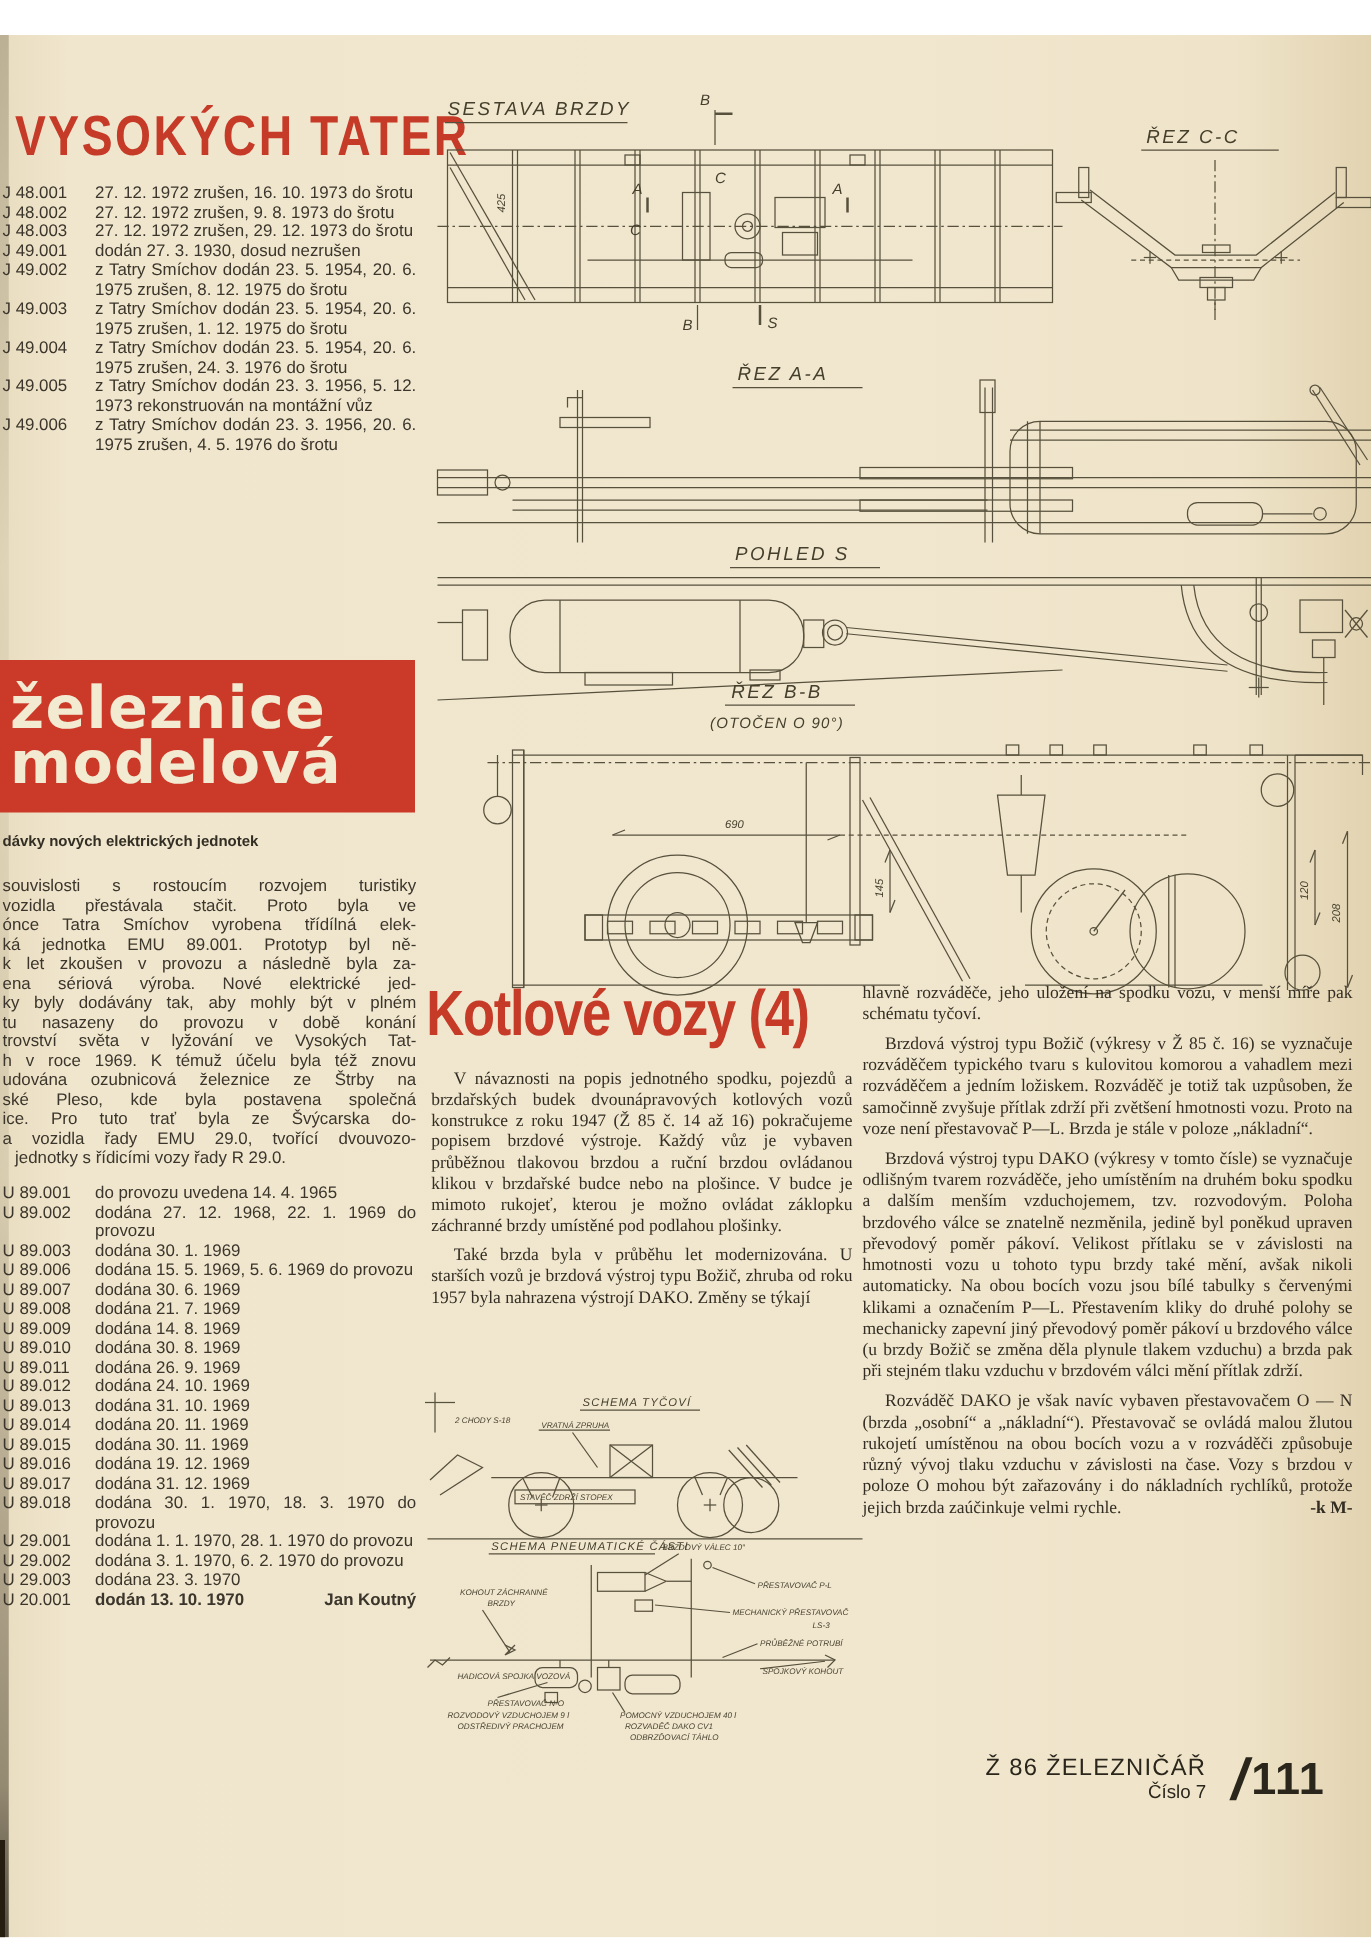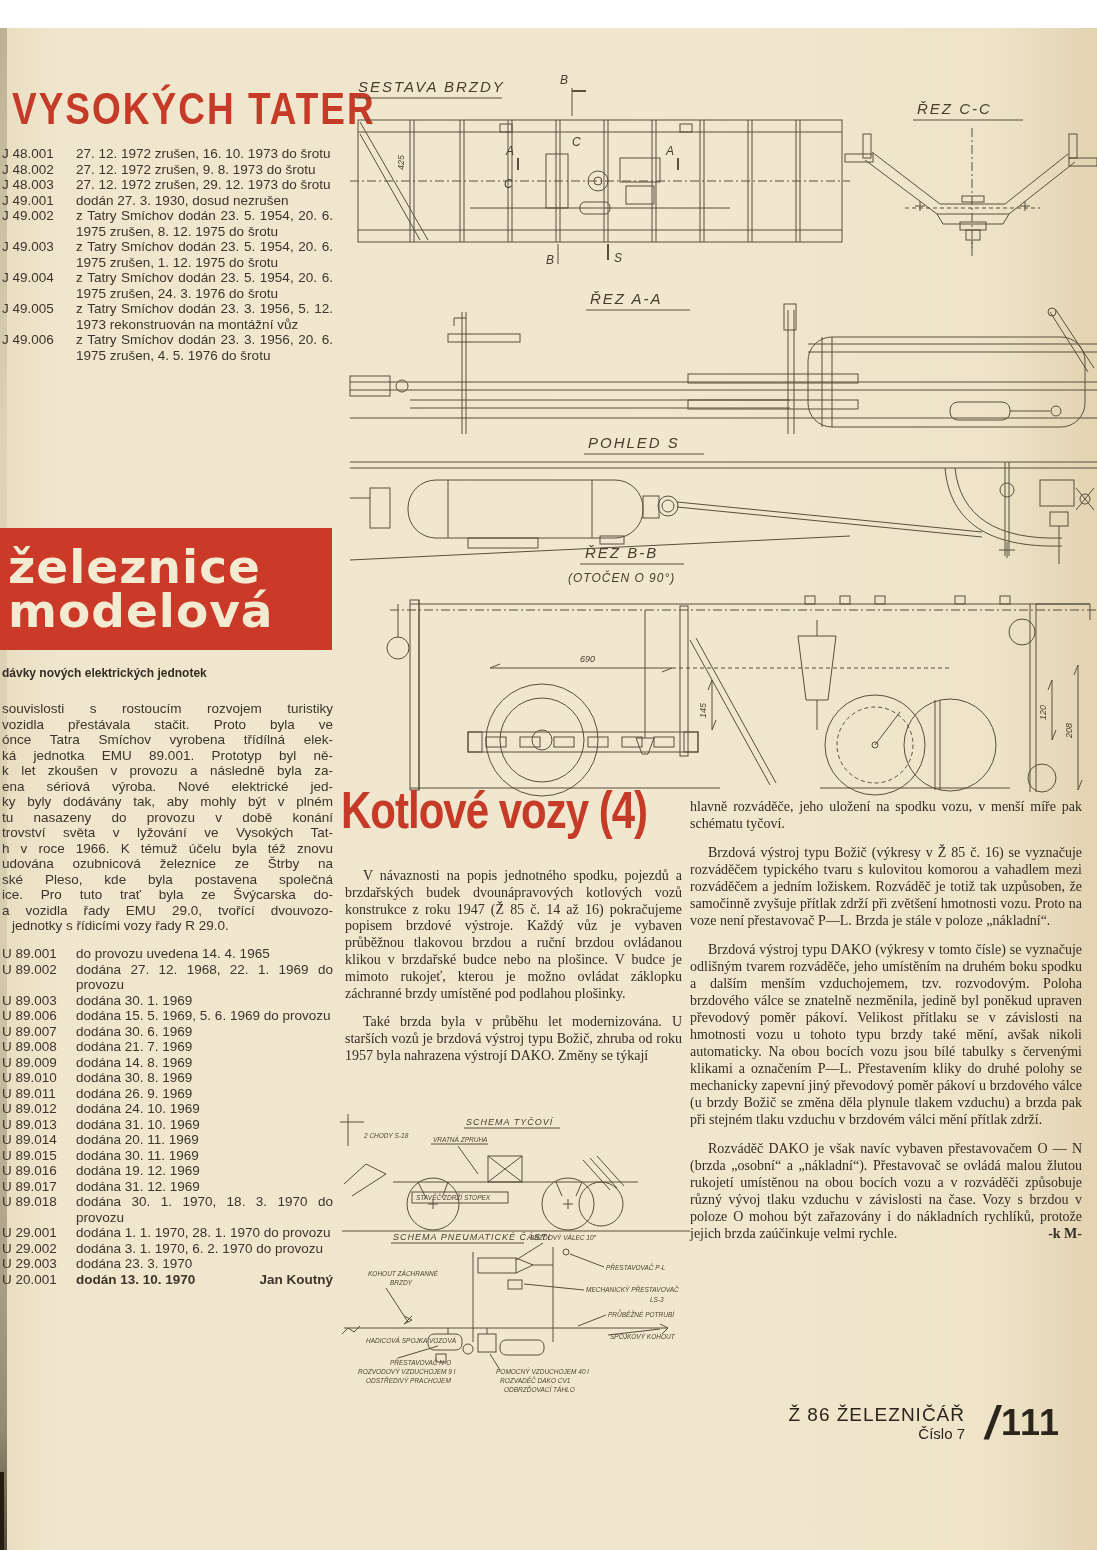--- a/index.html
+++ b/index.html
@@ -38,21 +38,21 @@
   .dl{font:italic 15px "Liberation Sans",sans-serif;letter-spacing:2px;fill:#453f2c;}
   .dlsm{font:italic 12px "Liberation Sans",sans-serif;letter-spacing:1px;fill:#453f2c;}
   .dim{font:italic 9px "Liberation Sans",sans-serif;fill:#453f2c;}
   .sch{font:italic 6.5px "Liberation Sans",sans-serif;fill:#4a4431;}
   .scht{font:italic 9px "Liberation Sans",sans-serif;letter-spacing:1px;fill:#453f2c;}
 
   
   .art-title{position:absolute;left:341px;top:782px;width:360px;color:#c63a28;
              font-size:42px;font-weight:800;letter-spacing:-1px;transform:scaleY(1.22);transform-origin:left top;white-space:nowrap;}
   .col{position:absolute;font-family:"Liberation Serif",serif;color:#332d23;text-align:justify;}
-  .col p{margin:12px 0 7px 0;text-indent:18px;}
+  .col p{margin:0 0 7px 0;text-indent:18px;}
   .col p.noindent{text-indent:0;}
   .col1{left:345px;top:856px;width:337px;font-size:14px;line-height:16.8px;}
   .col2{left:690px;top:786px;width:392px;font-size:14px;line-height:17px;}
   .psig{position:relative;}
   .sig{position:absolute;right:0;bottom:0;font-weight:bold;text-indent:0;}
 
   
   .footer{position:absolute;left:780px;top:1404px;width:280px;color:#2b261c;}
   .f-journal{position:absolute;right:95px;top:0;font-size:19px;font-weight:normal;letter-spacing:1px;white-space:nowrap;}
   .f-issue{position:absolute;right:95px;top:21px;font-size:15px;font-weight:normal;}
@@ -118,21 +118,21 @@
   <div class="intro">
       <div class="iline">souvislosti s rostoucím rozvojem turistiky</div>
       <div class="iline">vozidla přestávala stačit. Proto byla ve</div>
       <div class="iline">ónce Tatra Smíchov vyrobena třídílná elek-</div>
       <div class="iline">ká jednotka EMU 89.001. Prototyp byl ně-</div>
       <div class="iline">k let zkoušen v provozu a následně byla za-</div>
       <div class="iline">ena sériová výroba. Nové elektrické jed-</div>
       <div class="iline">ky byly dodávány tak, aby mohly být v plném</div>
       <div class="iline">tu nasazeny do provozu v době konání</div>
       <div class="iline">trovství světa v lyžování ve Vysokých Tat-</div>
-      <div class="iline">h v roce 1966. K témuž účelu byla též znovu</div>
+      <div class="iline">h v roce 1969. K témuž účelu byla též znovu</div>
       <div class="iline">udována ozubnicová železnice ze Štrby na</div>
       <div class="iline">ské Pleso, kde byla postavena společná</div>
       <div class="iline">ice. Pro tuto trať byla ze Švýcarska do-</div>
       <div class="iline">a vozidla řady EMU 29.0, tvořící dvouvozo-</div>
       <div class="iline lastline">jednotky s řídicími vozy řady R 29.0.</div>
     </div>
 
   <div class="llist" style="left:2px;top:946px;width:331px;">
       <div class="lrow">
         <span class="lid">U 89.001</span>

